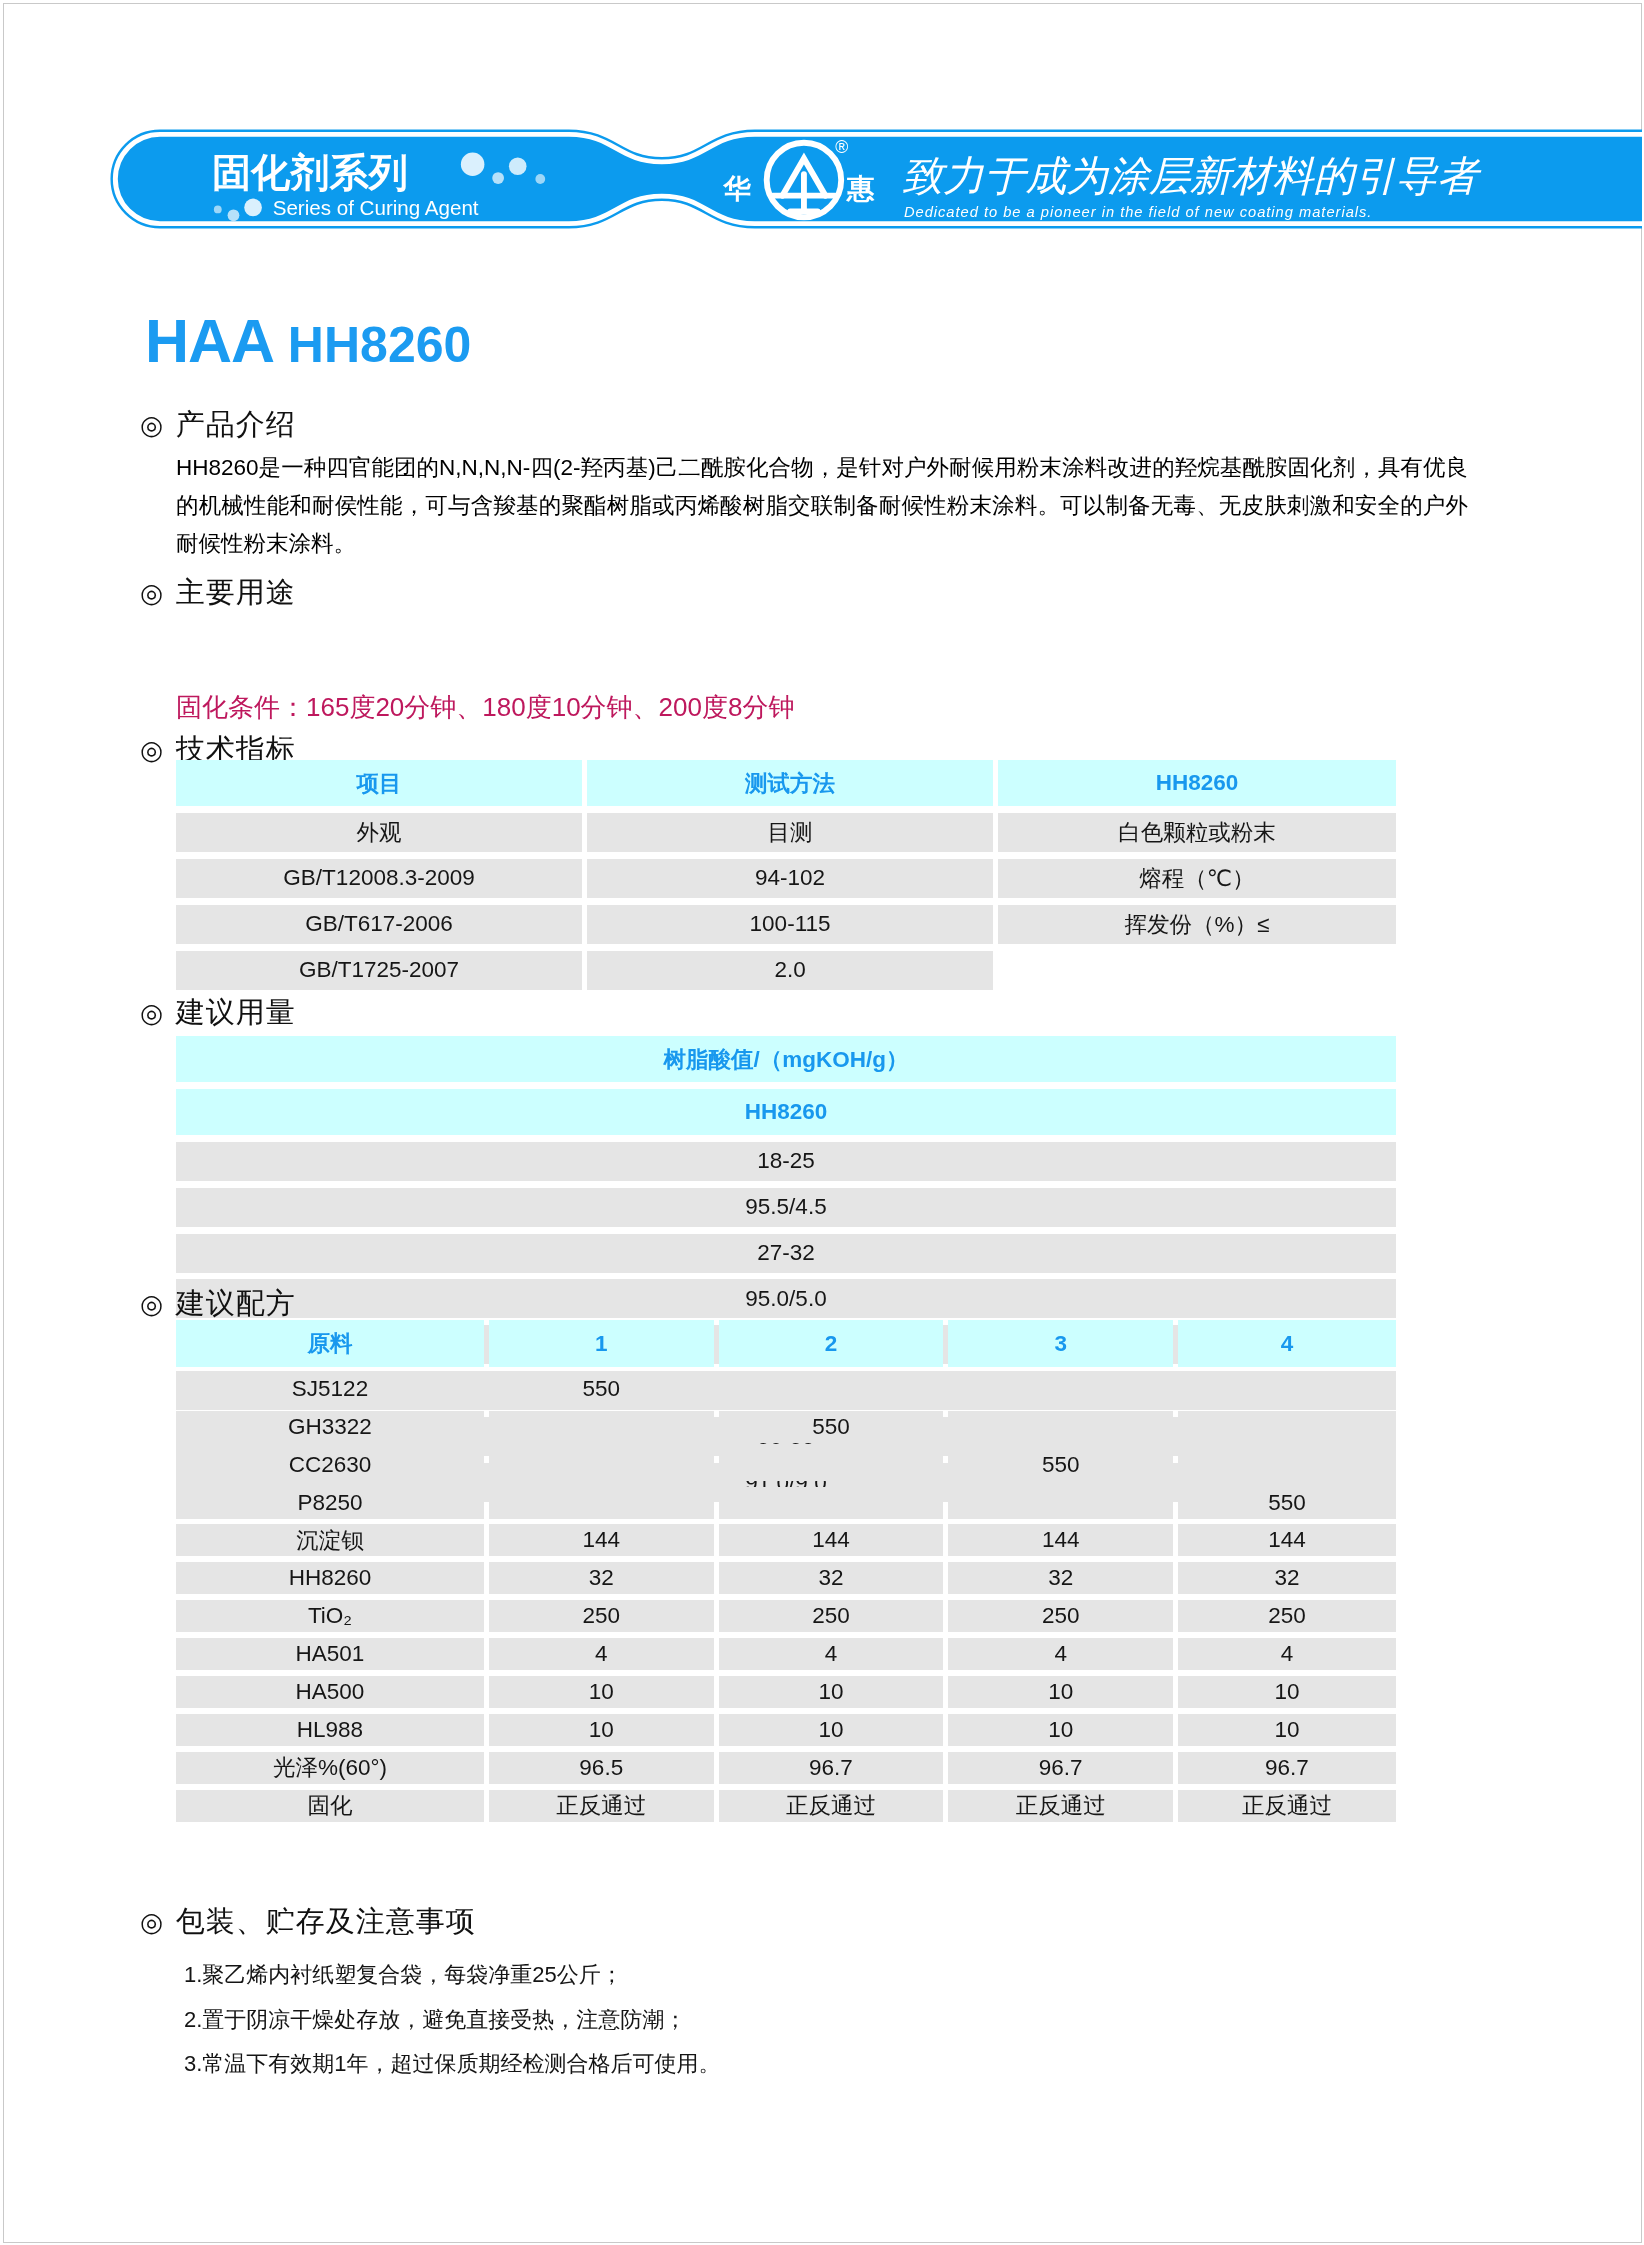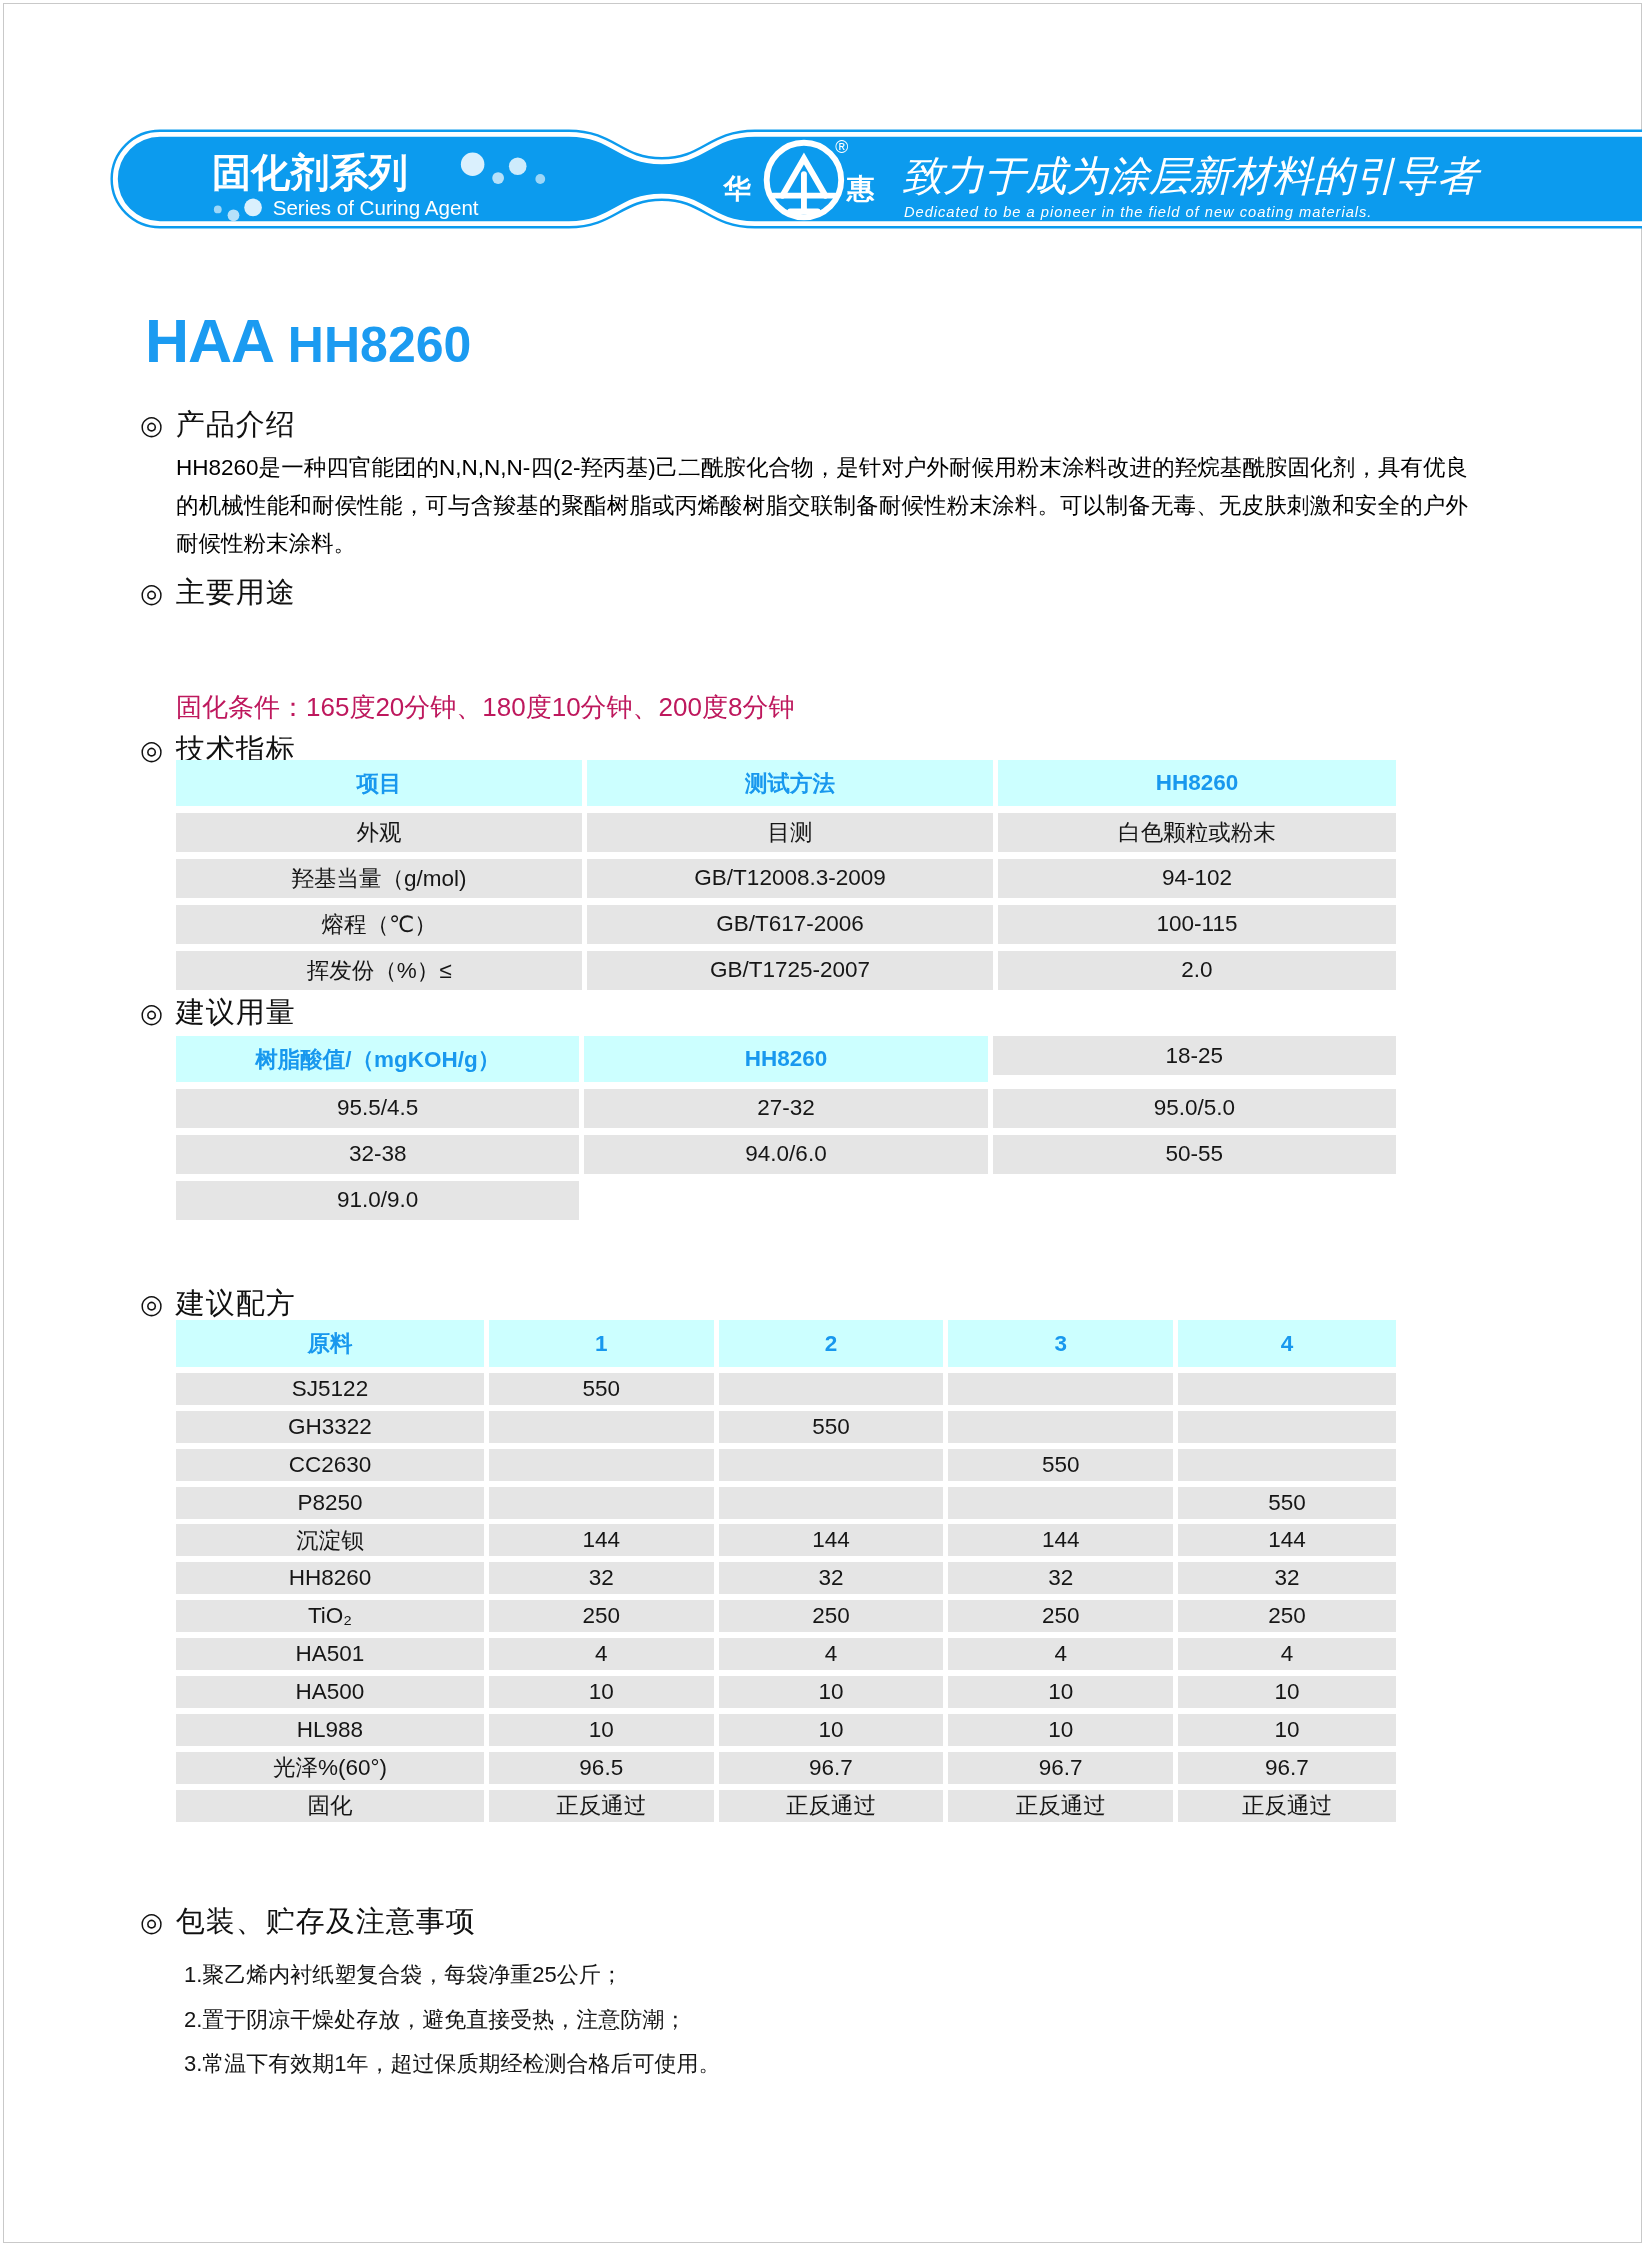--- a/index.html
+++ b/index.html
@@ -21,21 +21,21 @@
   .section-heading .label{font-size:29px;font-weight:normal;letter-spacing:1px;}
 
   .body-text{position:absolute;left:176px;width:1292px;font-size:22.5px;line-height:38px;text-align:justify;color:#000000;}
   .plain-line{position:absolute;left:176px;font-size:26px;color:#be185d;white-space:nowrap;}
 
   
   .data-table{position:absolute;left:176px;width:1220px;display:grid;column-gap:4.9px;}
   .t-tech,.t-dosage{row-gap:6.9px;}
   .t-formula{row-gap:5.9px;}
   .t-tech{grid-template-columns:1fr 1fr 0.98fr;}
-  .t-dosage{grid-template-columns:1fr 1fr 1fr;}
+  .t-dosage{grid-template-columns:1fr;}
   .t-formula{grid-template-columns:1.37fr 1fr 1fr 1fr 0.97fr;}
   .cell{display:flex;align-items:center;justify-content:center;font-size:22.5px;}
   .cell.th{height:46px;background:#ccffff;color:#1898ee;font-weight:bold;}
   .t-formula .cell.th{height:47px;}
   .cell.td{height:39px;background:#e5e5e5;color:#161616;}
   .t-formula .cell.td{height:32px;}
 
   
   .note-line{position:absolute;left:184px;font-size:22px;line-height:44px;color:#141414;white-space:nowrap;}
 </style>
@@ -103,21 +103,20 @@
     <span class="bullet">◎</span>
     <span class="label">技术指标</span>
   </div>
   <div class="data-table t-tech" style="top:760px;" data-table="tech">
       <div class="cell th">项目</div>
       <div class="cell th">测试方法</div>
       <div class="cell th">HH8260</div>
       <div class="cell td">外观</div>
       <div class="cell td">目测</div>
       <div class="cell td">白色颗粒或粉末</div>
-      <div class="cell td">羟基当量（g/mol)</div>
       <div class="cell td">GB/T12008.3-2009</div>
       <div class="cell td">94-102</div>
       <div class="cell td">熔程（℃）</div>
       <div class="cell td">GB/T617-2006</div>
       <div class="cell td">100-115</div>
       <div class="cell td">挥发份（%）≤</div>
       <div class="cell td">GB/T1725-2007</div>
       <div class="cell td">2.0</div>
     </div>
 

